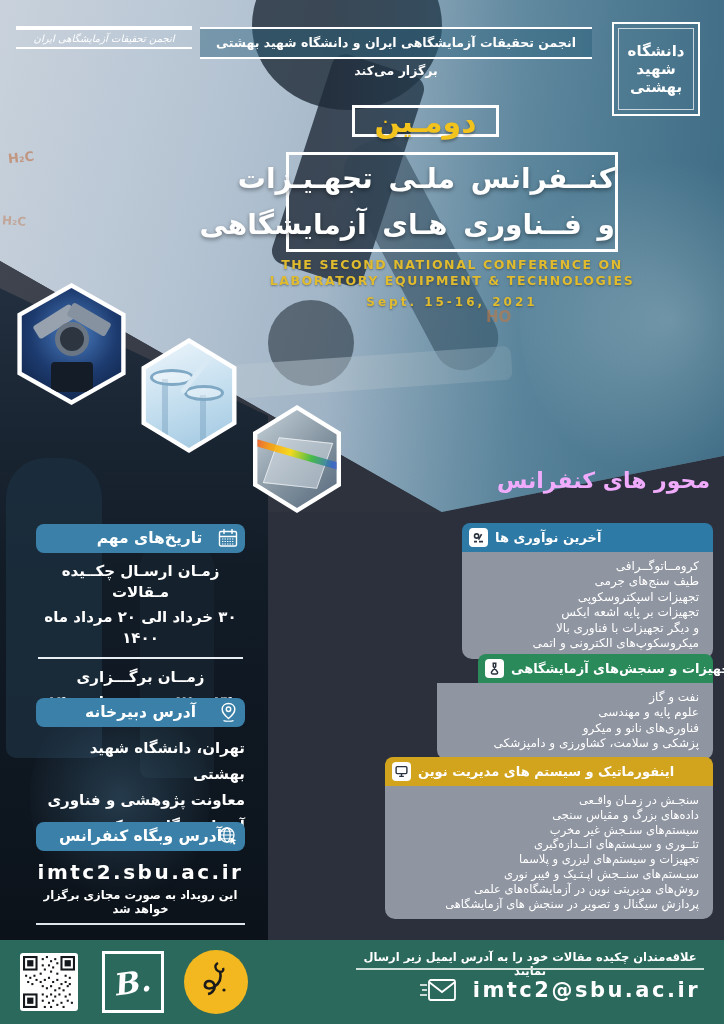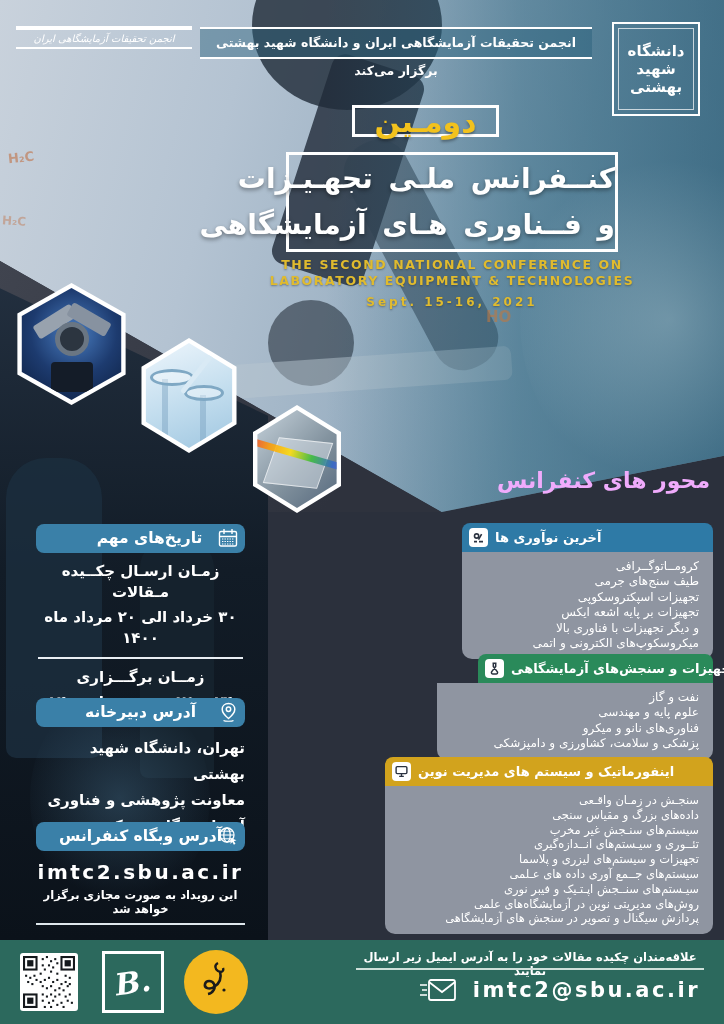--- a/index.html
+++ b/index.html
@@ -264,21 +264,20 @@
         </svg>
       </span>
       <span class="ttitle">اینفورماتیک و سیستم های مدیریت نوین</span>
     </div>
     <div class="tbody">
         <div>سنجـش در زمـان واقـعی</div>
         <div>داده‌های بزرگ و مقیاس سنجی</div>
         <div>سیستم‌های سنـجش غیر مخرب</div>
         <div>تئــوری و سیـستم‌های انــدازه‌گیری</div>
         <div>تجهیزات و سیستم‌های لیزری و پلاسما</div>
-        <div>سیستم‌های جــمع آوری داده های عـلمی</div>
         <div>سیـستم‌های سنــجش اپـتـیک و فیبر نوری</div>
         <div>روش‌های مدیریتی نوین در آزمایشگاه‌های علمی</div>
         <div>پردازش سیگنال و تصویر در سنجش های آزمایشگاهی</div>
       </div>
   </div>
 
   <div class="lbox lb-dates">
     <div class="lhdr">
       <span>تاریخ‌های مهم</span>
       <span class="hicon">

